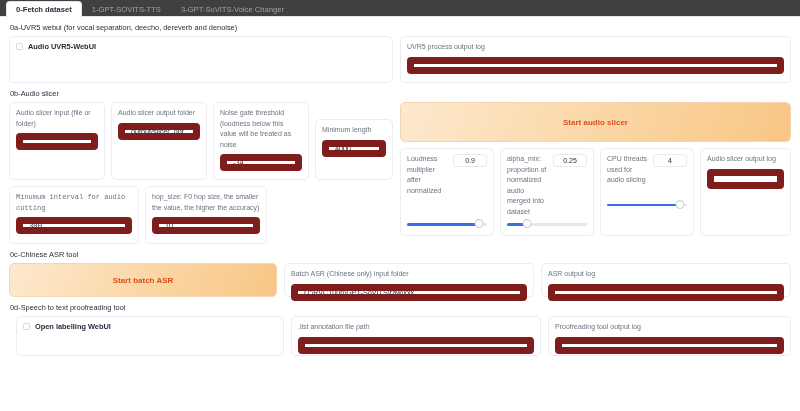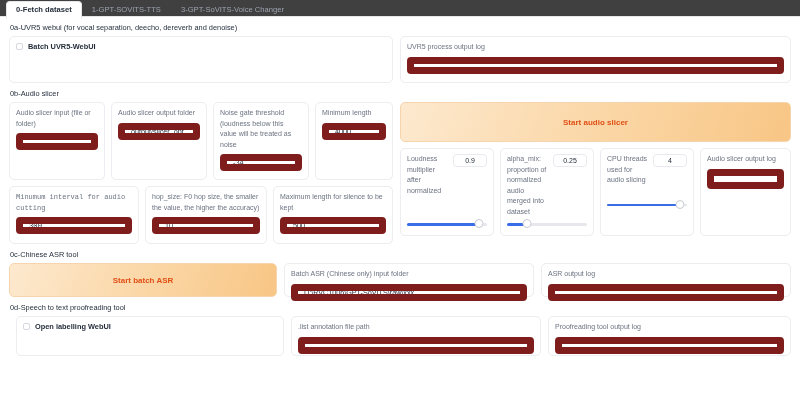--- a/index.html
+++ b/index.html
@@ -140,21 +140,21 @@
   <div class="tab active">0-Fetch dataset</div>
   <div class="tab">1-GPT-SOVITS-TTS</div>
   <div class="tab">3-GPT-SoVITS-Voice Changer</div>
 </div>
 
 <div class="sec-title">0a-UVR5 webui (for vocal separation, deecho, dereverb and denoise)</div>
 <div class="row" style="height:47px;">
   <div class="block" style="width:384px;">
     <div class="chk-wrap">
       <span class="chk"></span>
-      <span class="chk-lbl">Batch UVR5-WebUI</span>
+      <span class="chk-lbl">Audio UVR5-WebUI</span>
     </div>
   </div>
   <div class="block" style="flex:1;">
     <span class="lbl">UVR5 process output log</span>
     <div class="fld empty"></div>
   </div>
 </div>
 
 <div class="sec-title">0b-Audio slicer</div>
 <div class="row" style="height:142px;align-items:flex-start;">
@@ -166,37 +166,33 @@
         <div class="fld empty"></div>
       </div>
       <div class="block" style="width:96px;">
         <span class="lbl">Audio slicer output folder</span>
         <div class="fld">output/slicer_opt</div>
       </div>
       <div class="block" style="width:96px;">
         <span class="lbl">Noise gate threshold (loudness below this value will be treated as noise</span>
         <div class="fld">-34</div>
       </div>
-      <div class="block" style="flex:1;">
+      <div class="block" style="flex:1;margin-top:17px;">
         <span class="lbl">Minimum length</span>
         <div class="fld">4000</div>
       </div>
     </div>
     <div style="display:flex;gap:6px;height:58px;">
       <div class="block" style="width:130px;font-family:Liberation Mono, monospace;">
         <span class="lbl">Minumum interval for audio cutting</span>
         <div class="fld">300</div>
       </div>
       <div class="block" style="width:122px;">
         <span class="lbl">hop_size: F0 hop size, the smaller the value, the higher the accuracy)</span>
         <div class="fld">10</div>
-      </div>
-      <div class="block" style="flex:1;">
-        <span class="lbl">Maximum length for silence to be kept</span>
-        <div class="fld">500</div>
       </div>
     </div>
   </div>
 
   <div class="col" style="flex:1;gap:6px;">
     <div class="btn-orange" style="height:40px;">Start audio slicer</div>
 
     <div style="display:flex;gap:6px;height:88px;">
 
       <div class="block col" style="width:94px;">

